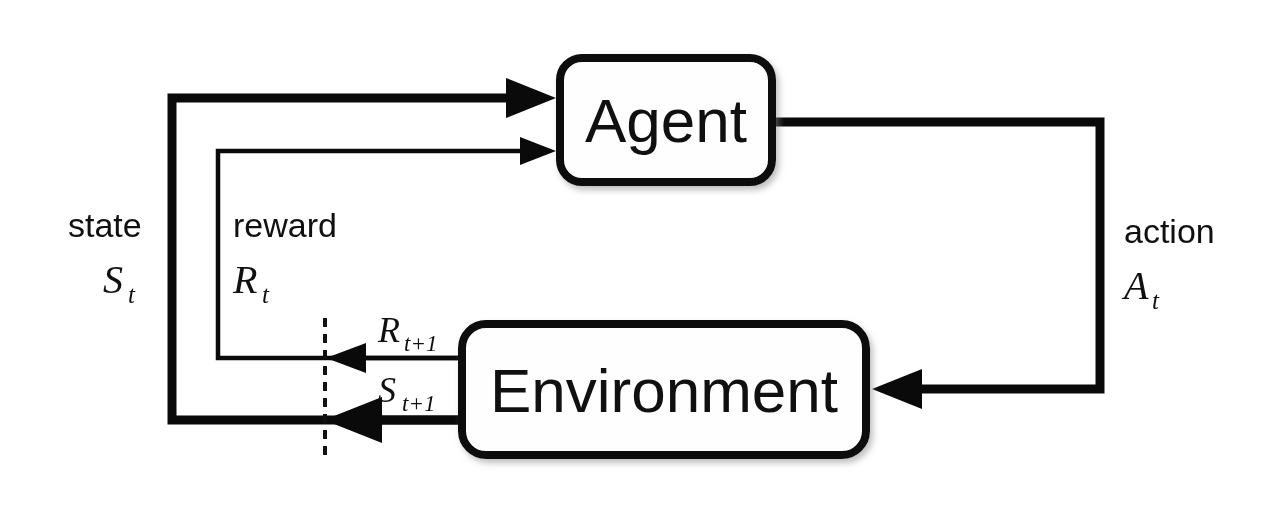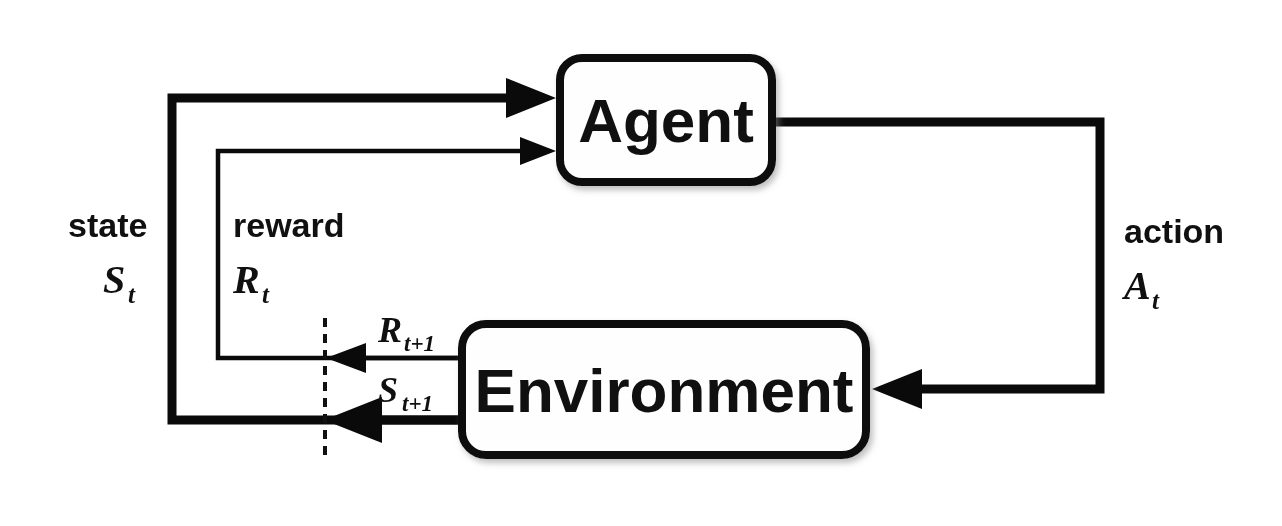--- a/index.html
+++ b/index.html
@@ -12,21 +12,20 @@
     width: 1282px;
     height: 526px;
     font-family: "Liberation Sans", sans-serif;
     overflow: hidden;
   }
   #diagram-root {
     position: relative;
     width: 1282px;
     height: 402px;
     background: #ffffff;
-    font-weight: bold;
   }
   #rl-svg {
     position: absolute;
     left: 0;
     top: 0;
     width: 1282px;
     height: 526px;
   }
   .node-label {
     font-family: "Liberation Sans", sans-serif;

